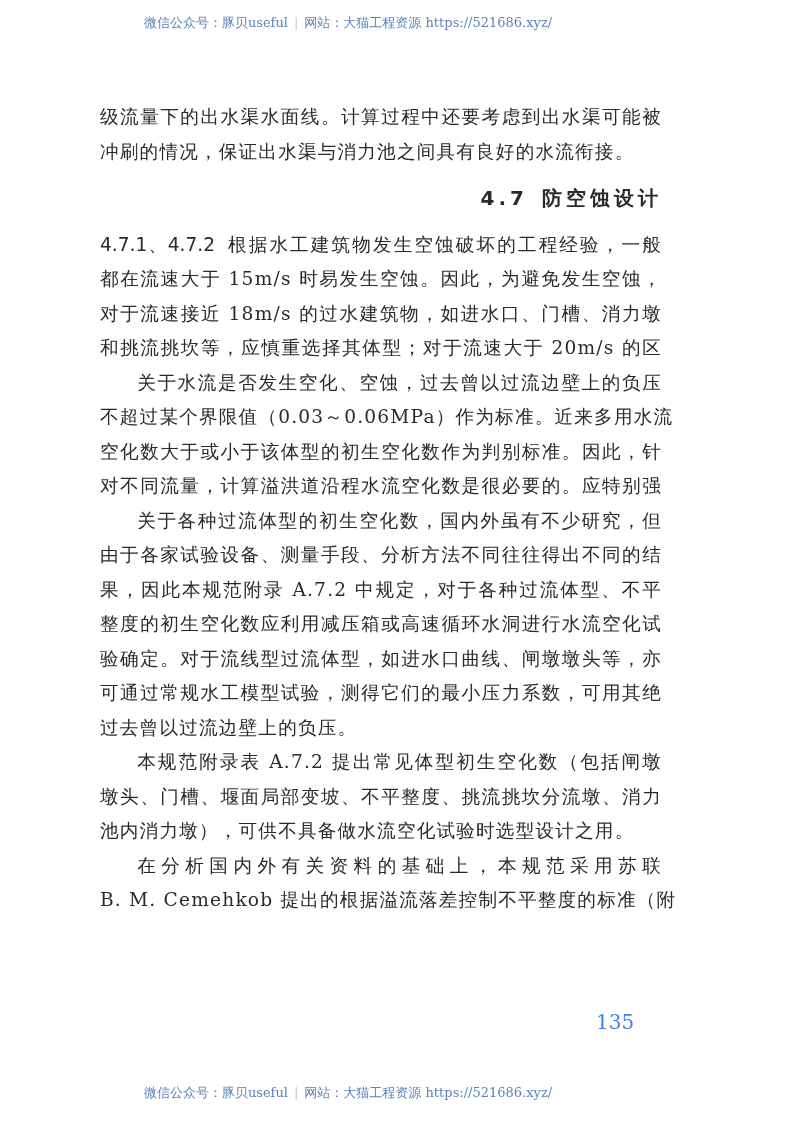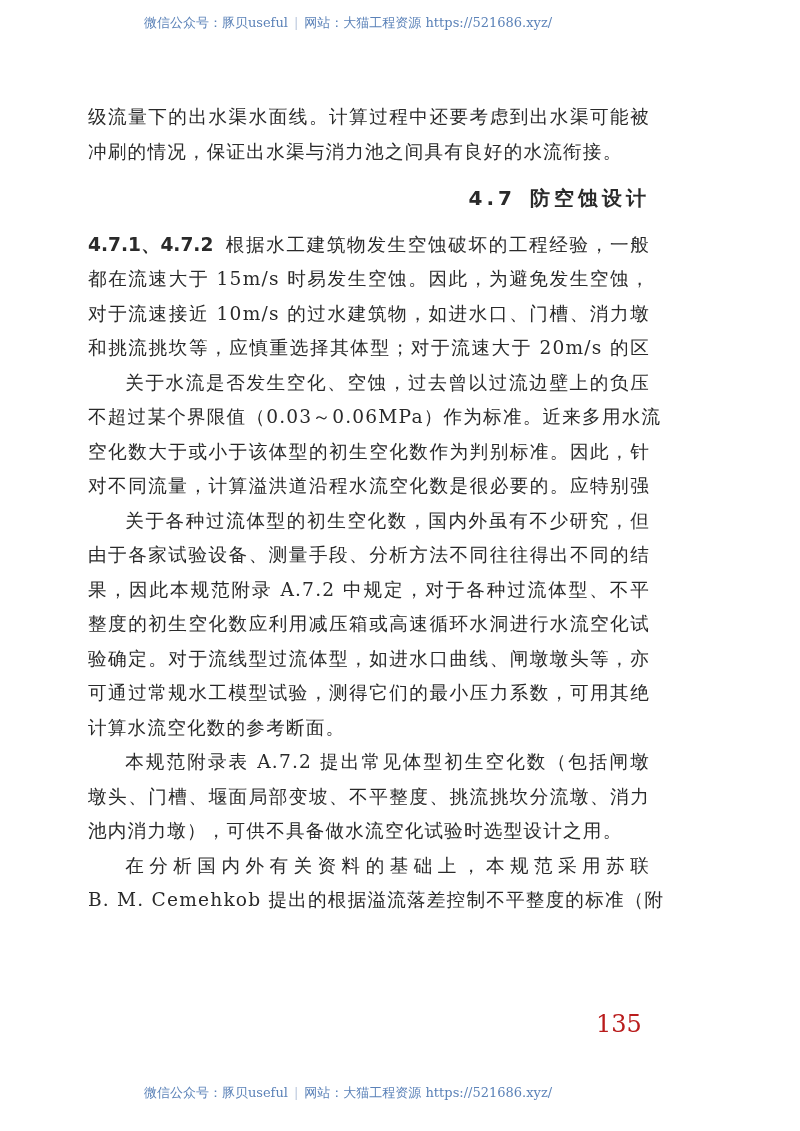--- a/index.html
+++ b/index.html
@@ -8,35 +8,35 @@
       font-family: "DejaVu Serif", "Liberation Serif", serif; color: #2a2a2a;
     }
     .watermark {
       position: absolute; left: 0; width: 696px; text-align: center;
       font-size: 13px; color: #5b82b8; font-family: "DejaVu Serif", serif; letter-spacing: 0px;
     }
     .watermark .sep { color: #b8c6dc; margin: 0 6px; }
     .wm-top { top: 14px; }
     .wm-bottom { top: 1084px; }
     .page {
-      position: absolute; left: 88px; top: 100px; width: 562px;
+      position: absolute; left: 100px; top: 100px; width: 562px;
       font-size: 18.6px; line-height: 34.5px; letter-spacing: 1.2px;
     }
     .p { margin: 0; text-align: justify; text-align-last: justify; }
     .indent { text-indent: 2em; }
     .heading {
       text-align: right; font-weight: bold; font-size: 20px; letter-spacing: 4px;
       margin: 12px 0 12px 0; font-family: "DejaVu Sans", sans-serif;
     }
     .heading .num { margin-right: 14px; }
-    .clause { font-weight: bold; font-family: "DejaVu Sans", sans-serif; margin-right: 12px; letter-spacing: 0; }
+    .clause { font-weight: normal; font-family: "DejaVu Sans", sans-serif; margin-right: 12px; letter-spacing: 0; }
     .line { display: block; text-align: justify; text-align-last: justify; white-space: nowrap; }
     .line.end { text-align-last: left; }
     .page-number {
-      position: absolute; left: 596px; top: 1010px; font-size: 24px; color: #b91c1c;
+      position: absolute; left: 596px; top: 1010px; font-size: 20px; color: #3b82f6;
       font-family: "DejaVu Serif", serif;
     }
   </style>
 </head>
 <body>
 
 <div class="watermark wm-top">
   <span>微信公众号：豚贝useful</span><span class="sep">|</span><span>网站：大猫工程资源 https://521686.xyz/</span>
 </div>
 
@@ -47,39 +47,39 @@
     <span class="line end">冲刷的情况，保证出水渠与消力池之间具有良好的水流衔接。</span>
   </div>
 
   <div class="heading">
     <span class="num">4.7</span><span>防空蚀设计</span>
   </div>
 
   <div class="p">
     <span class="line"><span class="clause">4.7.1、4.7.2</span><span>根据水工建筑物发生空蚀破坏的工程经验，一般</span></span>
     <span class="line">都在流速大于 15m/s 时易发生空蚀。因此，为避免发生空蚀，</span>
-    <span class="line">对于流速接近 10m/s 的过水建筑物，如进水口、门槽、消力墩</span>
+    <span class="line">对于流速接近 18m/s 的过水建筑物，如进水口、门槽、消力墩</span>
     <span class="line">和挑流挑坎等，应慎重选择其体型；对于流速大于 20m/s 的区</span>
   </div>
 
   <div class="p">
     <span class="line indent">关于水流是否发生空化、空蚀，过去曾以过流边壁上的负压</span>
     <span class="line">不超过某个界限值（0.03～0.06MPa）作为标准。近来多用水流</span>
     <span class="line">空化数大于或小于该体型的初生空化数作为判别标准。因此，针</span>
     <span class="line">对不同流量，计算溢洪道沿程水流空化数是很必要的。应特别强</span>
   </div>
 
   <div class="p">
     <span class="line indent">关于各种过流体型的初生空化数，国内外虽有不少研究，但</span>
     <span class="line">由于各家试验设备、测量手段、分析方法不同往往得出不同的结</span>
     <span class="line">果，因此本规范附录 A.7.2 中规定，对于各种过流体型、不平</span>
     <span class="line">整度的初生空化数应利用减压箱或高速循环水洞进行水流空化试</span>
     <span class="line">验确定。对于流线型过流体型，如进水口曲线、闸墩墩头等，亦</span>
     <span class="line">可通过常规水工模型试验，测得它们的最小压力系数，可用其绝</span>
-    <span class="line end">计算水流空化数的参考断面。</span>
+    <span class="line end">过去曾以过流边壁上的负压。</span>
   </div>
 
   <div class="p">
     <span class="line indent">本规范附录表 A.7.2 提出常见体型初生空化数（包括闸墩</span>
     <span class="line">墩头、门槽、堰面局部变坡、不平整度、挑流挑坎分流墩、消力</span>
     <span class="line end">池内消力墩），可供不具备做水流空化试验时选型设计之用。</span>
   </div>
 
 
   <div class="p">

